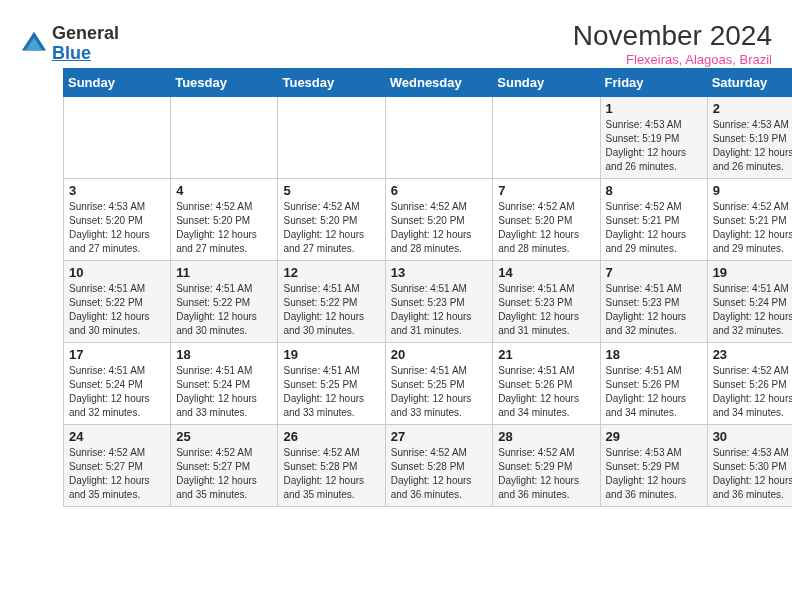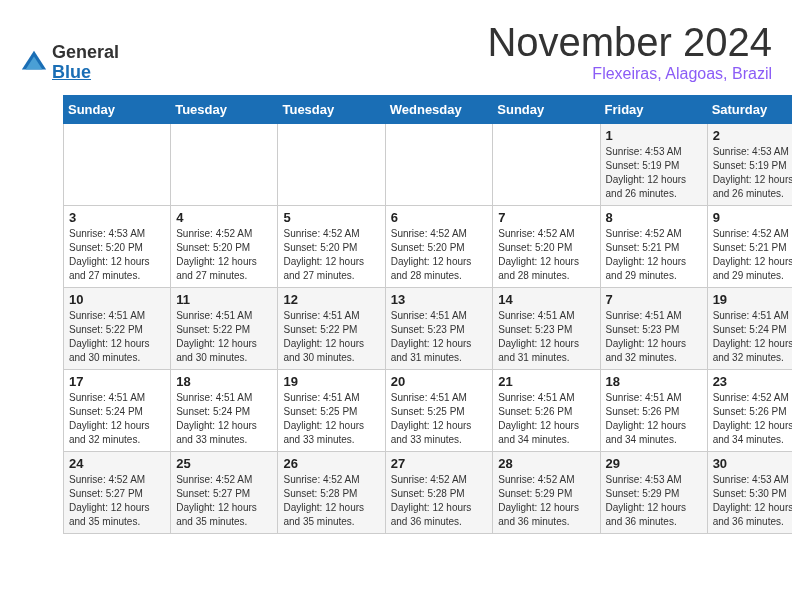--- a/index.html
+++ b/index.html
@@ -6,22 +6,22 @@
     body {
       font-family: Arial, sans-serif;
       background: #fff;
       width: 792px;
       min-height: 612px;
       padding: 20px;
     }
     .header {
       display: flex;
       justify-content: space-between;
-      align-items: flex-end;
-      margin-bottom: 12px;
+      align-items: center;
+      margin-bottom: 1px;
     }
     .logo {
       display: flex;
       align-items: center;
       gap: 4px;
     }
     .logo-text {
       display: flex;
       flex-direction: column;
       line-height: 1.1;
@@ -38,27 +38,27 @@
       text-decoration: underline;
     }
     .logo-icon {
       width: 28px;
       height: 28px;
     }
     .title-block {
       text-align: right;
     }
     .month-title {
-      font-size: 40px;
+      font-size: 28px;
       font-weight: normal;
       color: #333;
     }
     .location {
-      font-size: 16px;
-      color: #8b5cf6;
+      font-size: 13px;
+      color: #ec4899;
     }
     .calendar {
       width: 100%;
       border-collapse: collapse;
       margin-left: 43px;
     }
     .calendar thead th {
       background: #1a6eb5;
       color: #fff;
       font-size: 13px;

